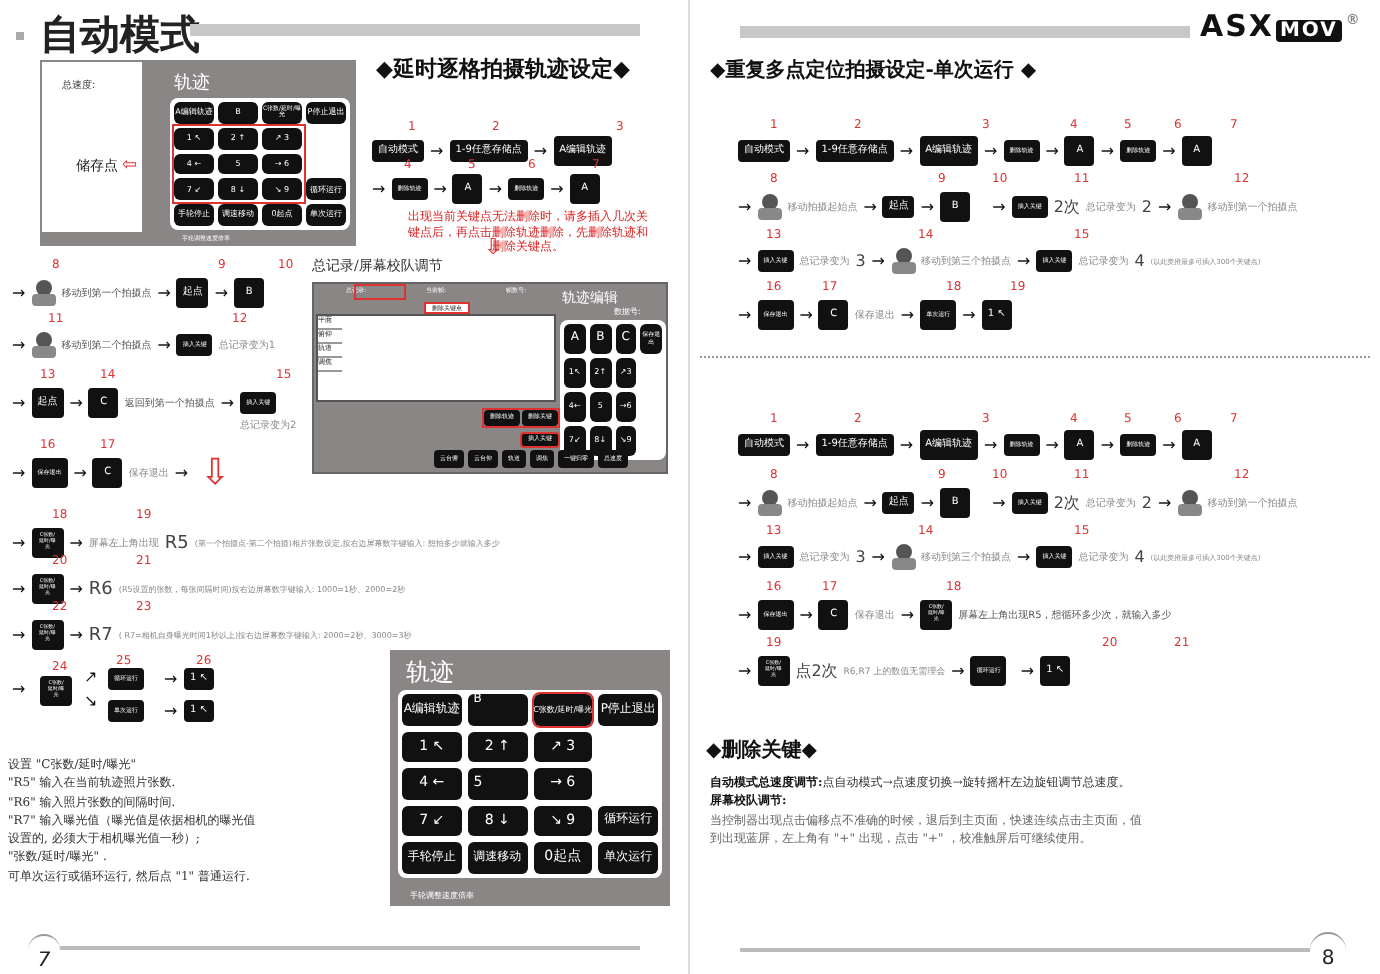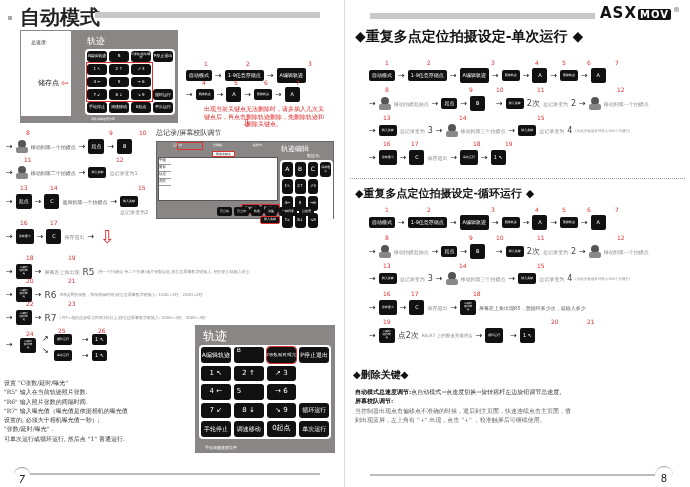--- a/index.html
+++ b/index.html
@@ -75,20 +75,21 @@
       <div class="pk" style="font-size:4px">单次运行</div>
     </div>
     <div class="redbox" style="left:65px;top:31px;width:67px;height:40px"></div>
     <div class="abs" style="left:70px;bottom:1px;font-size:3px;color:#fff">手轮调整速度倍率</div>
   </div>
   <div class="abs" style="left:38px;top:78px;font-size:7px;display:flex;align-items:center;gap:2px">
     <span>储存点</span>
     <span style="color:#d33;font-size:9px">⇦</span>
   </div>
 
+  <div class="abs sec-title" style="left:188px;top:27px">◆延时逐格拍摄轨迹设定◆</div>
   <div class="row" style="left:186px;top:68px">
     <span class="num" style="left:18px;top:-8px">1</span>
     <span class="key">自动模式</span>
     <span class="arr">→</span>
     <span class="num" style="left:60px;top:-8px">2</span>
     <span class="key">1-9任意存储点</span>
     <span class="arr">→</span>
     <span class="num" style="left:122px;top:-8px">3</span>
     <span class="key tall">A编辑轨迹</span>
   </div>
@@ -150,21 +151,21 @@
     <span class="arr">→</span>
     <span class="num" style="left:44px;top:-10px">17</span>
     <span class="key tall">C</span>
     <span class="note">保存退出</span>
     <span class="arr">→</span>
   </div>
   <div class="abs" style="left:100px;top:228px;color:#d33;font-size:18px;line-height:1">⇩</div>
 
   <div class="abs" style="left:156px;top:128px;font-size:7px;font-family:'DejaVu Serif',serif;color:#333">总记录/屏幕校队调节</div>
   <div class="abs" style="left:242px;top:117px;color:#d33;font-size:11px">⇩</div>
-  <div class="abs screen" style="left:156px;top:141px;width:178px;height:78px">
+  <div class="abs screen" style="left:156px;top:141px;width:178px;height:96px">
     <div class="abs" style="left:1px;top:1px;width:120px;height:7px;display:flex;justify-content:space-around;font-size:3px;color:#fff">
       <span>总记录:</span>
       <span>当前帧:</span>
       <span>帧数号:</span>
     </div>
     <div class="redbox" style="left:20px;top:0;width:26px;height:8px"></div>
     <div class="abs" style="left:55px;top:9px;font-size:3px;background:#fff;border:1px solid #d33;padding:0 3px">删除关键点</div>
     <div class="abs grid-tbl" style="left:1px;top:15px;width:120px;height:44px">
       <div style="font-size:3.5px;border-bottom:1px solid #999;height:7px;width:12px">平面</div>
       <div style="font-size:3.5px;border-bottom:1px solid #999;height:7px;width:12px">俯仰</div>
@@ -294,21 +295,21 @@
   </div>
   <div class="abs footer-line" style="left:30px;top:473px;width:290px"></div>
 </div>
 
 <div class="page p8">
   <div class="abs title-bar-r"></div>
   <div class="abs logo">
     <span>ASX</span><span class="mov">MOV</span><sup>®</sup>
   </div>
 
-  <div class="abs sec-title" style="left:10px;top:28px;font-size:14px">◆重复多点定位拍摄设定-单次运行 ◆</div>
+  <div class="abs sec-title" style="left:10px;top:28px;font-size:10px">◆重复多点定位拍摄设定-单次运行 ◆</div>
   <div class="row" style="left:24px;top:68px">
     <span class="num" style="left:16px;top:-9px">1</span>
     <span class="key">自动模式</span>
     <span class="arr">→</span>
     <span class="num" style="left:58px;top:-9px">2</span>
     <span class="key">1-9任意存储点</span>
     <span class="arr">→</span>
     <span class="num" style="left:122px;top:-9px">3</span>
     <span class="key tall">A编辑轨迹</span>
     <span class="arr">→</span>
@@ -374,21 +375,20 @@
     <span class="arr">→</span>
     <span class="num" style="left:104px;top:-10px">18</span>
     <span class="key tall" style="font-size:3px">单次运行</span>
     <span class="arr">→</span>
     <span class="num" style="left:136px;top:-10px">19</span>
     <span class="key tall">1 ↖</span>
   </div>
 
   <div class="abs hr-dots" style="left:5px;top:178px;width:335px"></div>
 
-  <div class="abs sec-title" style="left:10px;top:186px">◆重复多点定位拍摄设定-循环运行 ◆</div>
   <div class="row" style="left:24px;top:215px">
     <span class="num" style="left:16px;top:-9px">1</span>
     <span class="key">自动模式</span>
     <span class="arr">→</span>
     <span class="num" style="left:58px;top:-9px">2</span>
     <span class="key">1-9任意存储点</span>
     <span class="arr">→</span>
     <span class="num" style="left:122px;top:-9px">3</span>
     <span class="key tall">A编辑轨迹</span>
     <span class="arr">→</span>

